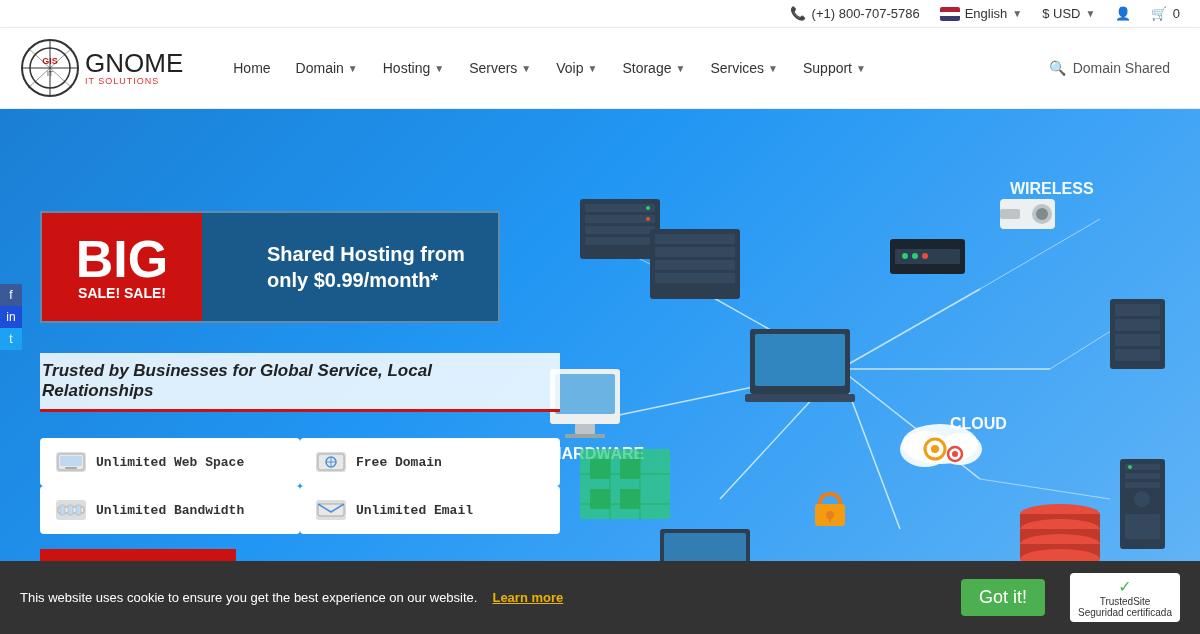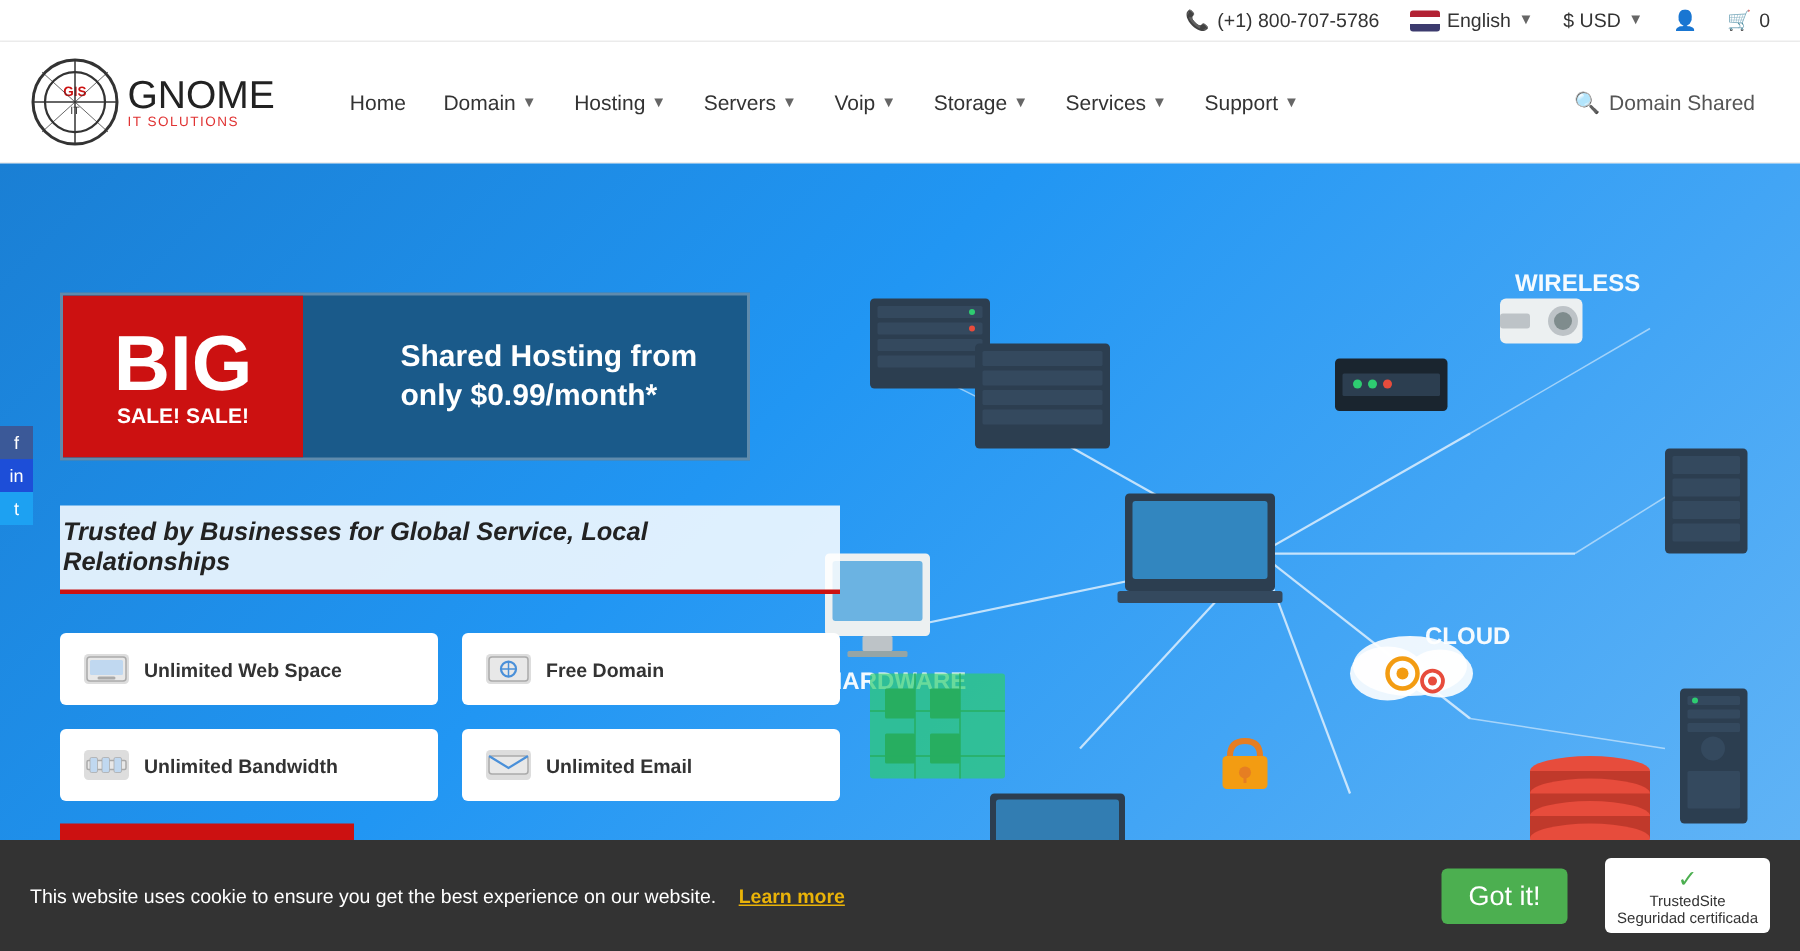--- a/index.html
+++ b/index.html
@@ -181,22 +181,23 @@
       padding: 8px 0 8px 2px;
       border-bottom: 3px solid #cc1111;
       display: inline-block;
       padding-right: 20px;
     }
 
     
     .features-grid {
       display: grid;
       grid-template-columns: 1fr 1fr;
-      gap: 16px;
+      gap: 0;
       margin-top: 20px;
+      font-family: Liberation Mono, monospace;
     }
     .feature-box {
       background: #fff;
       border-radius: 4px;
       padding: 14px 16px;
       display: flex;
       align-items: center;
       gap: 10px;
       font-size: 13px;
       font-weight: 600;

